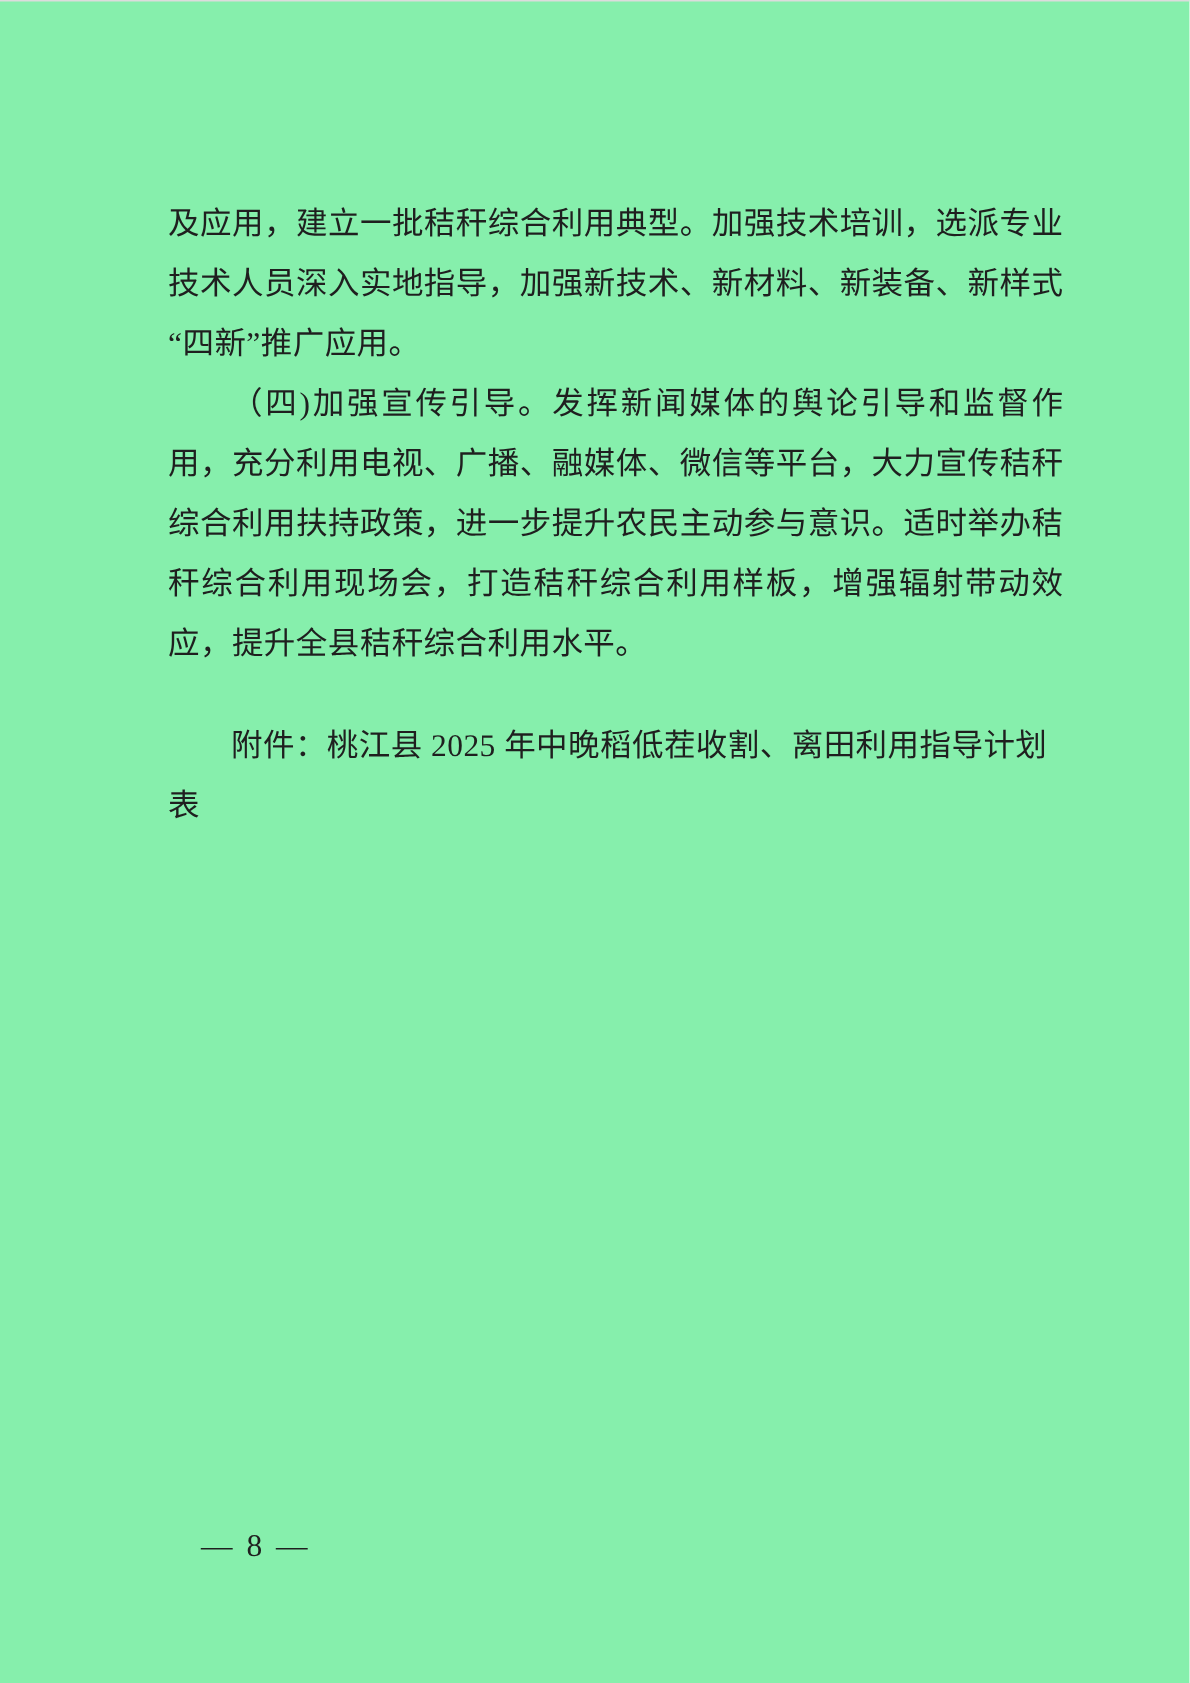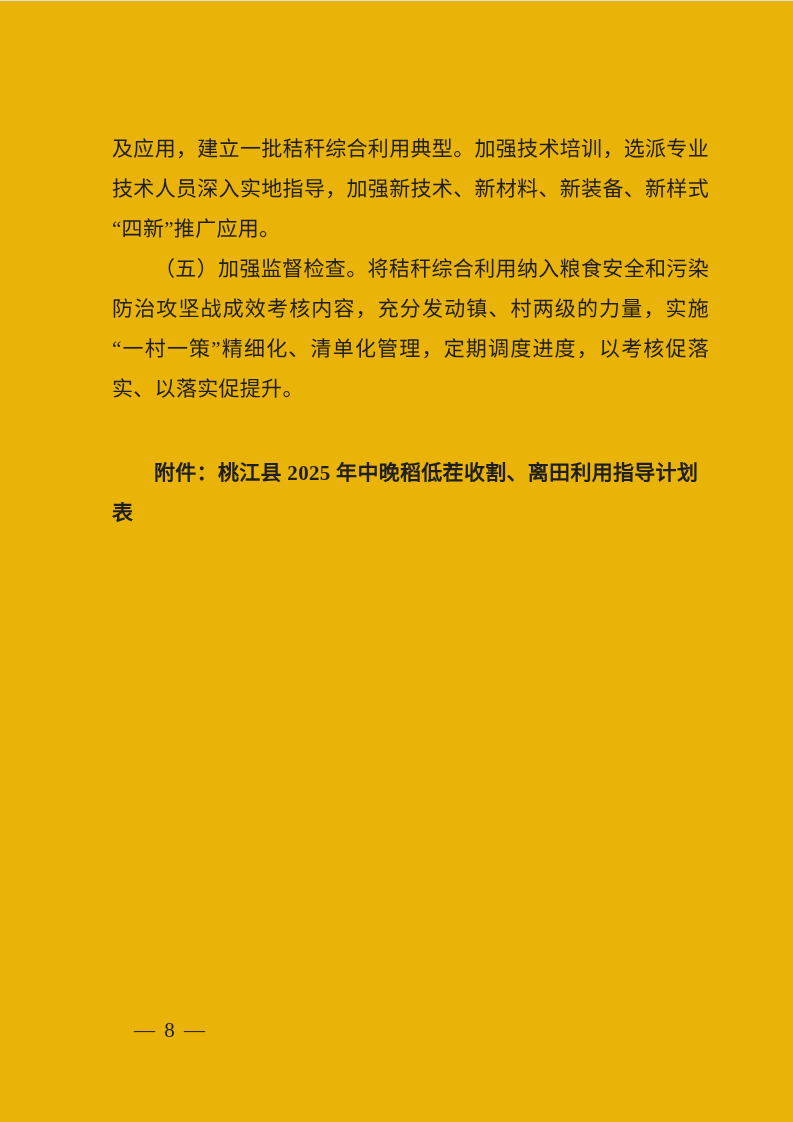--- a/index.html
+++ b/index.html
@@ -4,21 +4,21 @@
 <style>
   html, body {
     margin: 0;
     padding: 0;
     background: #ffffff;
   }
   .sheet {
     position: relative;
     width: 793px;
     height: 1122px;
-    background: #eab308;
+    background: #86efac;
     overflow: hidden;
     box-sizing: border-box;
     border-top: 1px solid #dcdcdc;
     font-family: "Liberation Serif", "DejaVu Serif", serif;
     color: #1f1f1f;
   }
   .doc-body {
     position: absolute;
     left: 112px;
     top: 128px;
@@ -30,23 +30,22 @@
   .para {
     margin: 0;
     text-align: justify;
     text-justify: inter-ideograph;
     word-break: break-all;
   }
   .para.indent {
     text-indent: 42px;
   }
   .para.attachment {
-    margin-top: 44px;
+    margin-top: 28px;
     text-align: left;
-    font-weight: bold;
   }
   .lead {
     
     font-weight: 500;
   }
   .page-footer {
     position: absolute;
     left: 134px;
     top: 1014px;
     font-size: 21px;
@@ -56,24 +55,24 @@
   }
 </style>
 </head>
 <body>
 
 <div class="sheet">
   <main class="doc-body">
 
     <p class="para">及应用，建立一批秸秆综合利用典型。加强技术培训，选派专业技术人员深入实地指导，加强新技术、新材料、新装备、新样式“四新”推广应用。</p>
 
+    <p class="para indent">
+      <span class="lead">（四)加强宣传引导。</span><span>发挥新闻媒体的舆论引导和监督作用，充分利用电视、广播、融媒体、微信等平台，大力宣传秸秆综合利用扶持政策，进一步提升农民主动参与意识。适时举办秸秆综合利用现场会，打造秸秆综合利用样板，增强辐射带动效应，提升全县秸秆综合利用水平。</span>
+    </p>
 
-    <p class="para indent">
-      <span class="lead">（五）加强监督检查。</span><span>将秸秆综合利用纳入粮食安全和污染防治攻坚战成效考核内容，充分发动镇、村两级的力量，实施“一村一策”精细化、清单化管理，定期调度进度，以考核促落实、以落实促提升。</span>
-    </p>
 
 
     <p class="para indent attachment">附件：桃江县 2025 年中晚稻低茬收割、离田利用指导计划表</p>
 
   </main>
 
   <footer class="page-footer">
     <span>— 8 —</span>
   </footer>
 </div>

